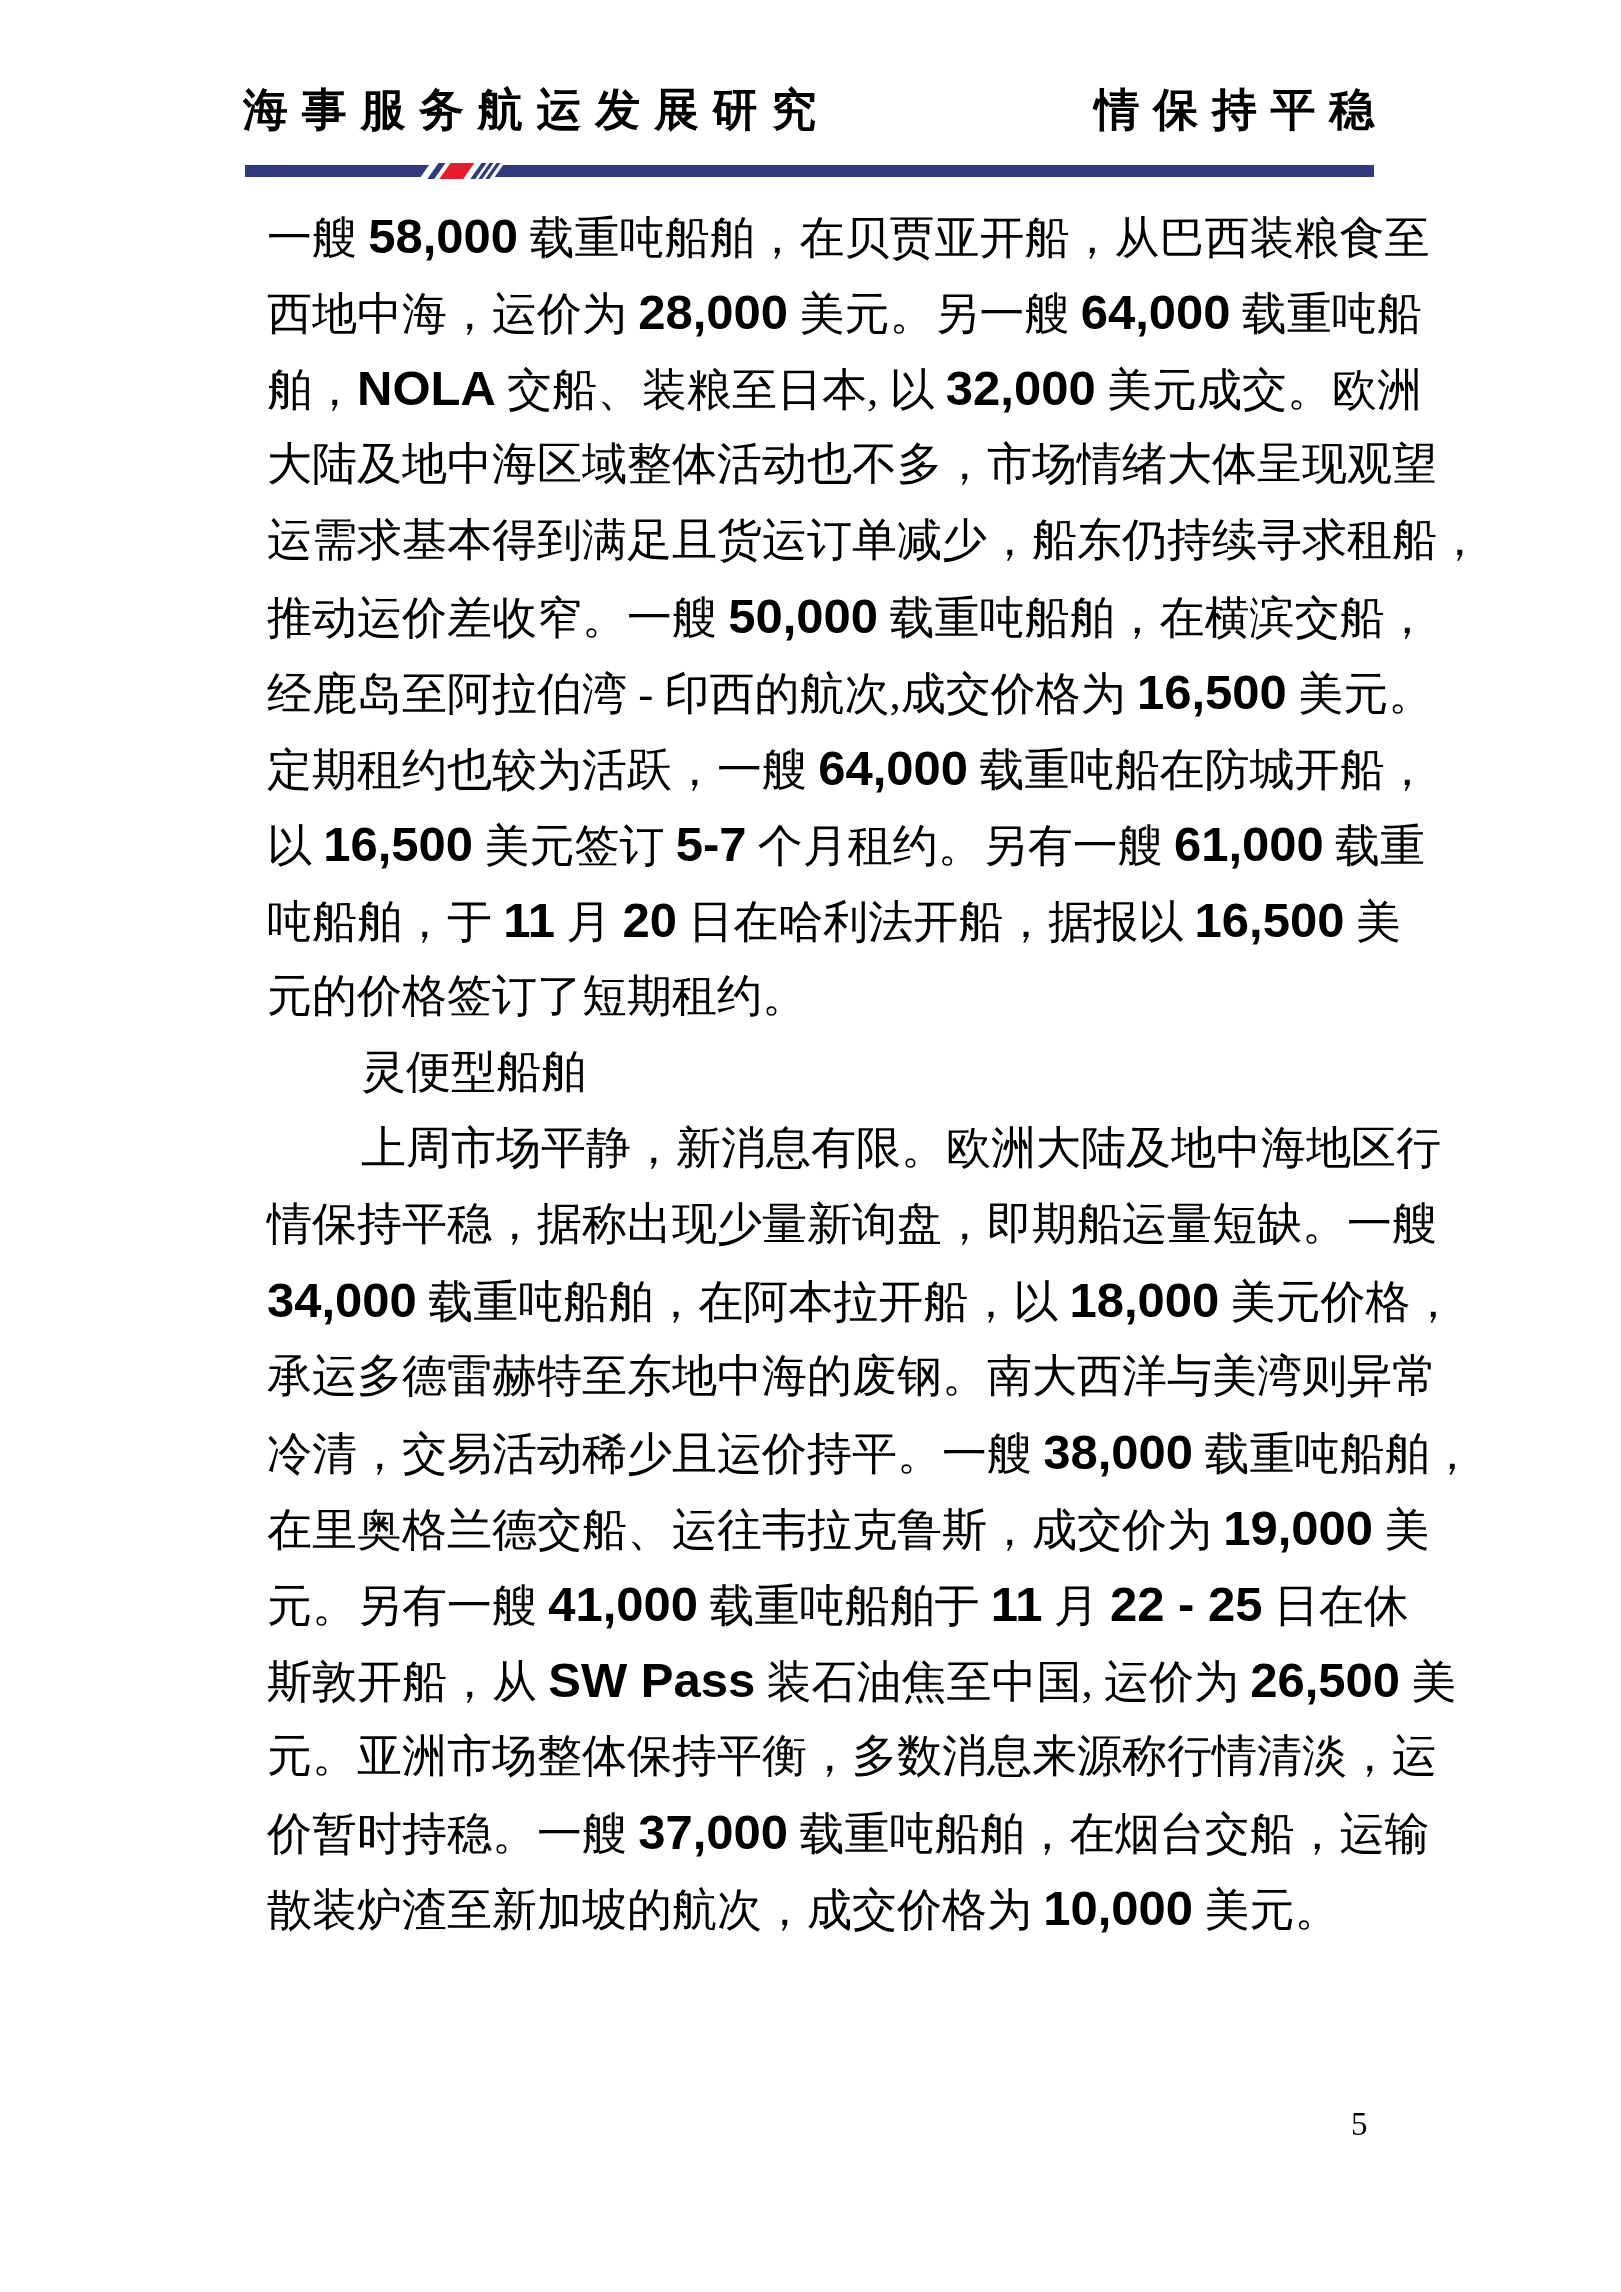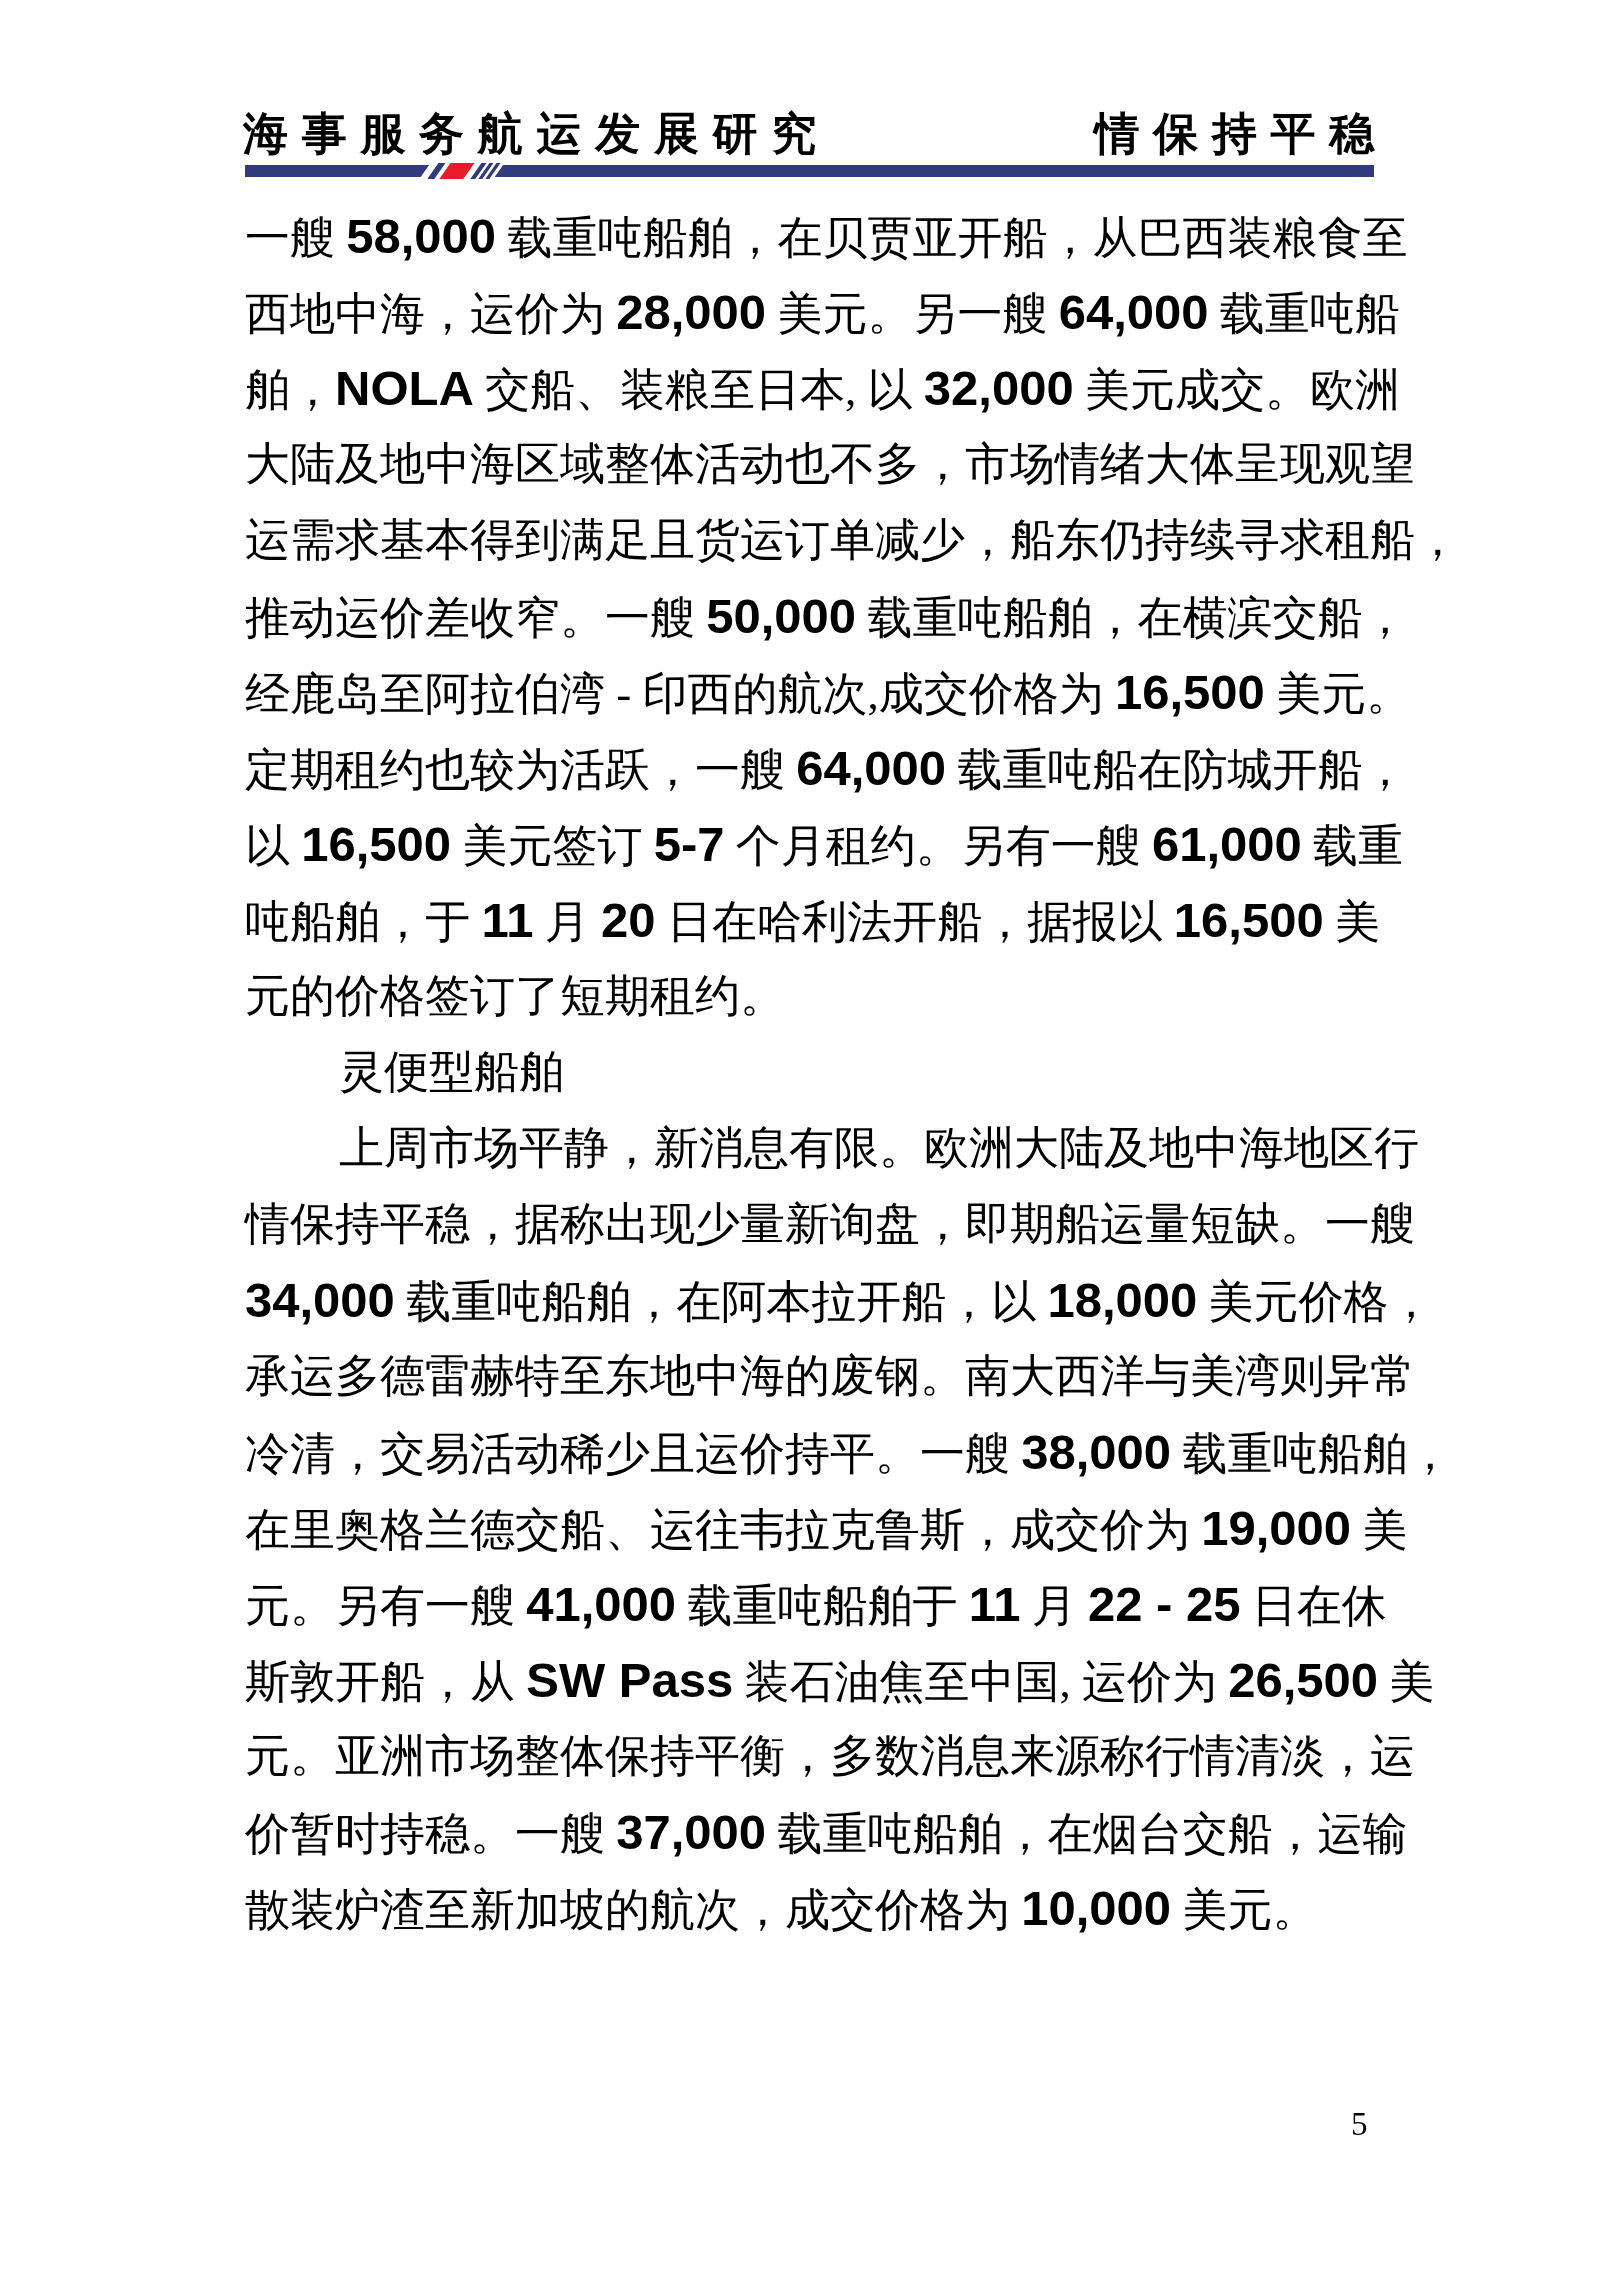--- a/index.html
+++ b/index.html
@@ -9,21 +9,21 @@
     height: 2293px;
     margin: 0 auto;
     background: #ffffff;
     color: #000;
     font-family: "Liberation Serif", serif;
     overflow: hidden;
   }
   
   .header-title {
     position: absolute;
-    top: 108px;
+    top: 84px;
     font-size: 45px;
     line-height: 51px;
     font-weight: 600;
     letter-spacing: 13.7px;
     font-family: "Liberation Sans", sans-serif;
     white-space: nowrap;
   }
   .header-title.left  { left: 243px; }
   .header-title.right { right: 233px; }
   
@@ -54,20 +54,21 @@
   }
   .line {
     height: 76px;
     line-height: 76px;
     font-size: 45px;
     text-align: justify;
     text-align-last: justify;
     text-justify: inter-character;
     overflow: visible;
     white-space: nowrap;
+    margin-left: 22px;
   }
   .line.no-justify { text-align: left; text-align-last: left; }
   .line.indent { text-indent: 94px; text-align: center; }
   .latin {
     font-family: "Liberation Sans", sans-serif;
     font-weight: 600;
     font-size: 49px;
   }
   
   .page-number {

